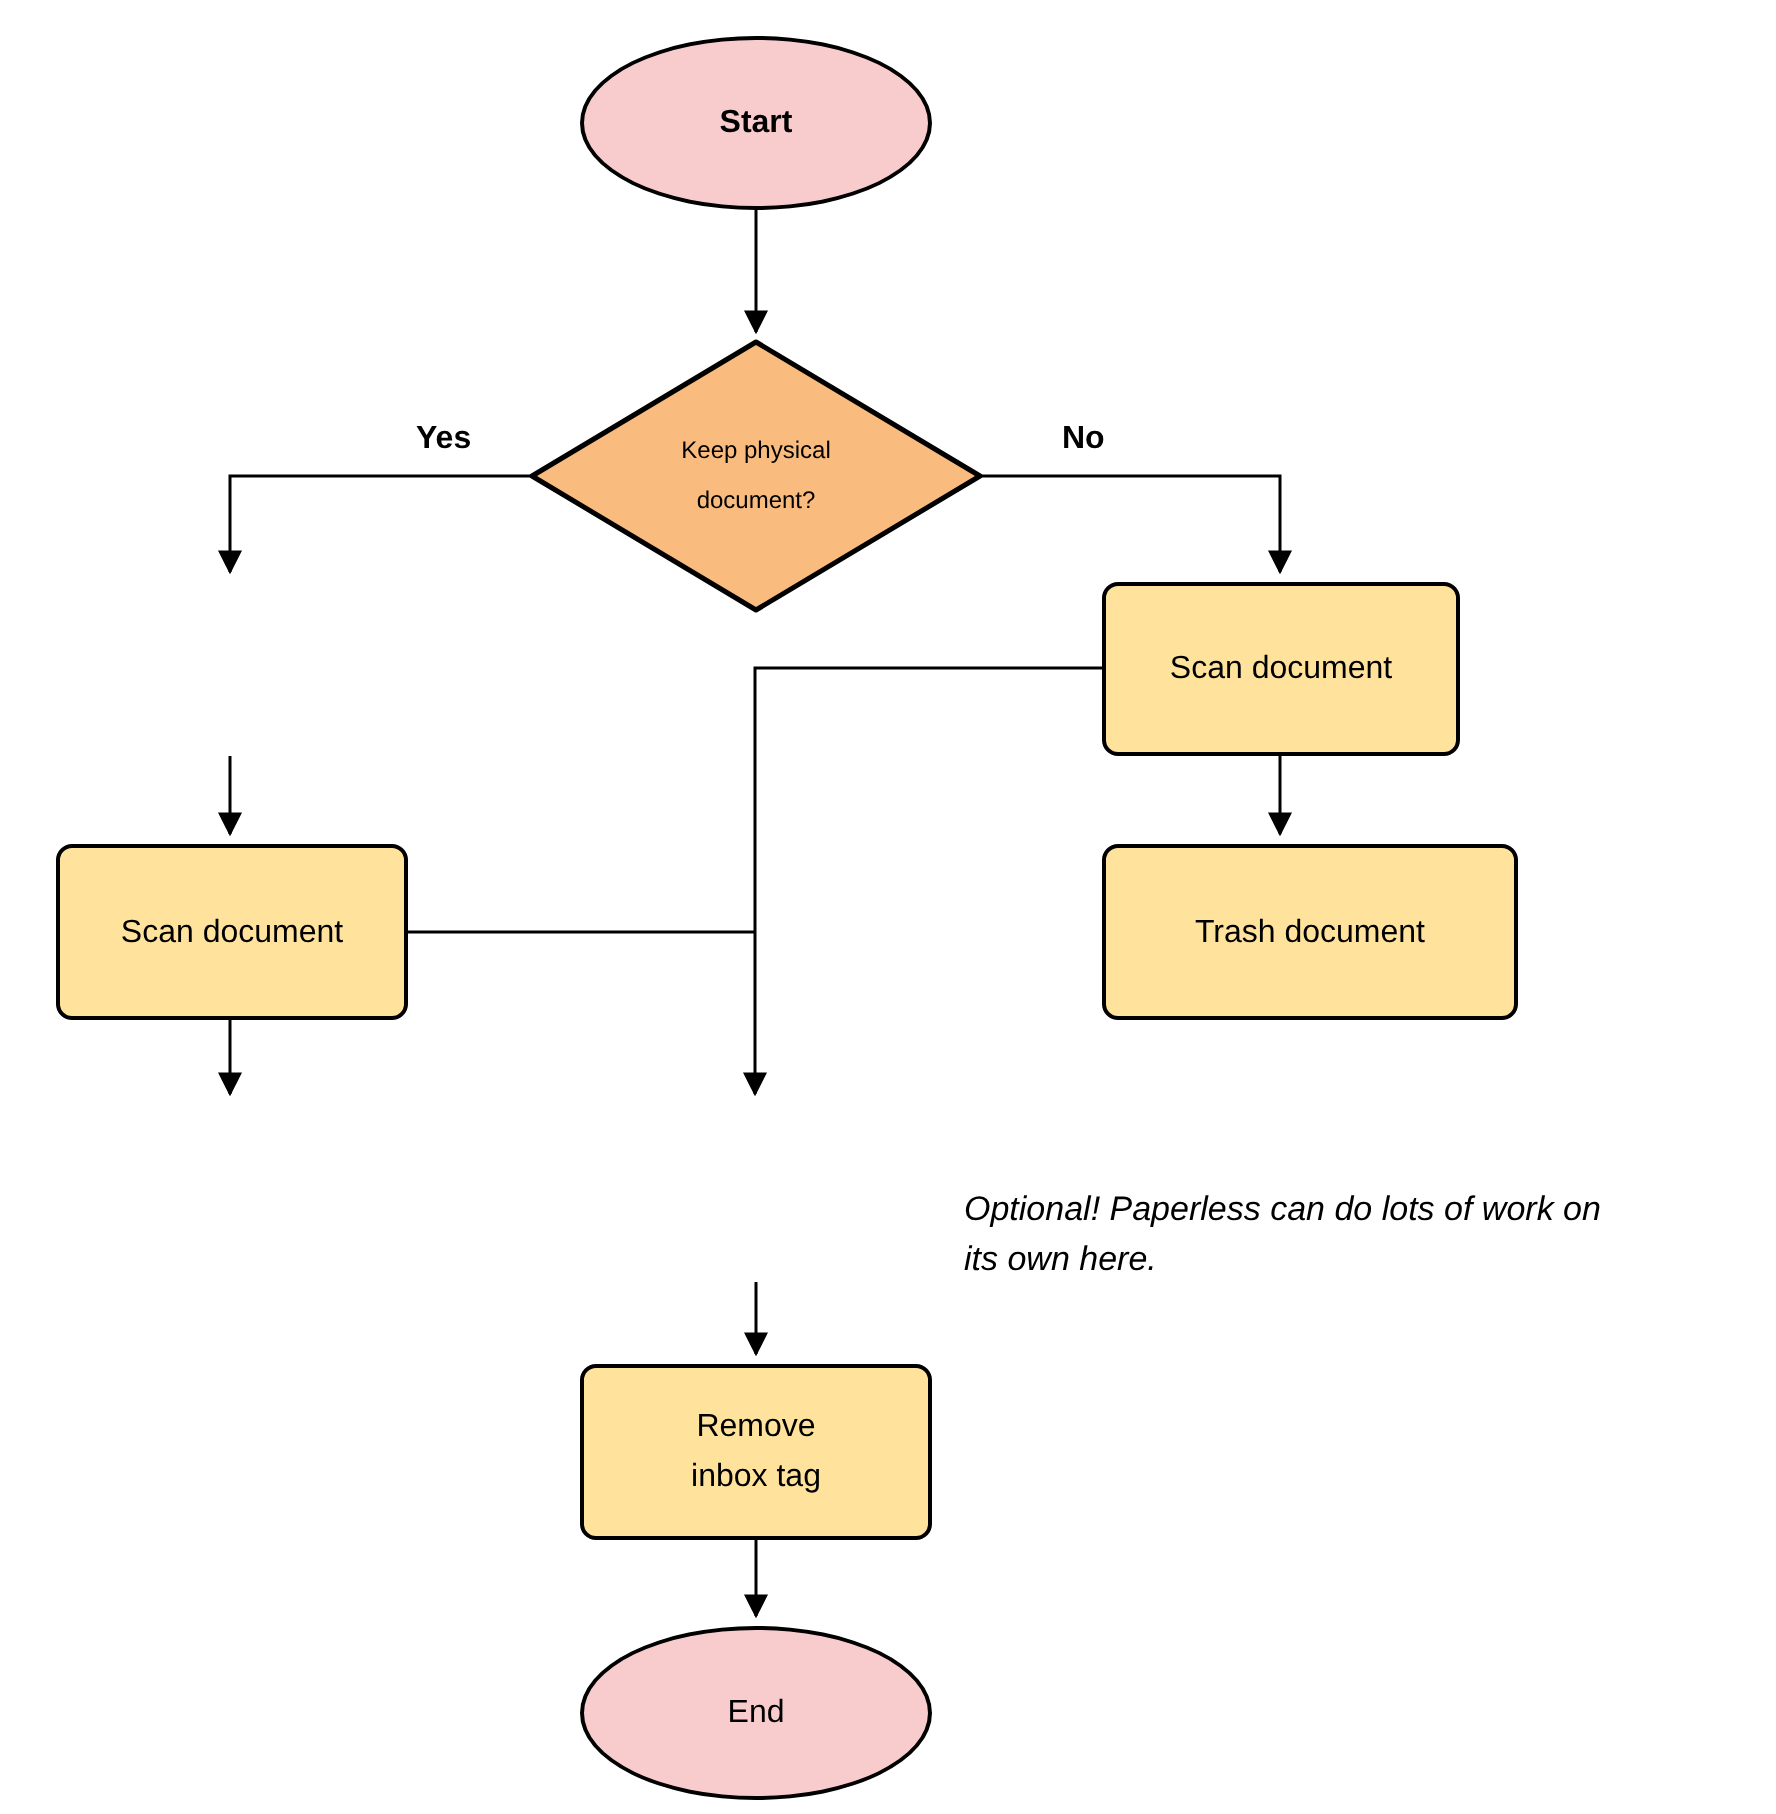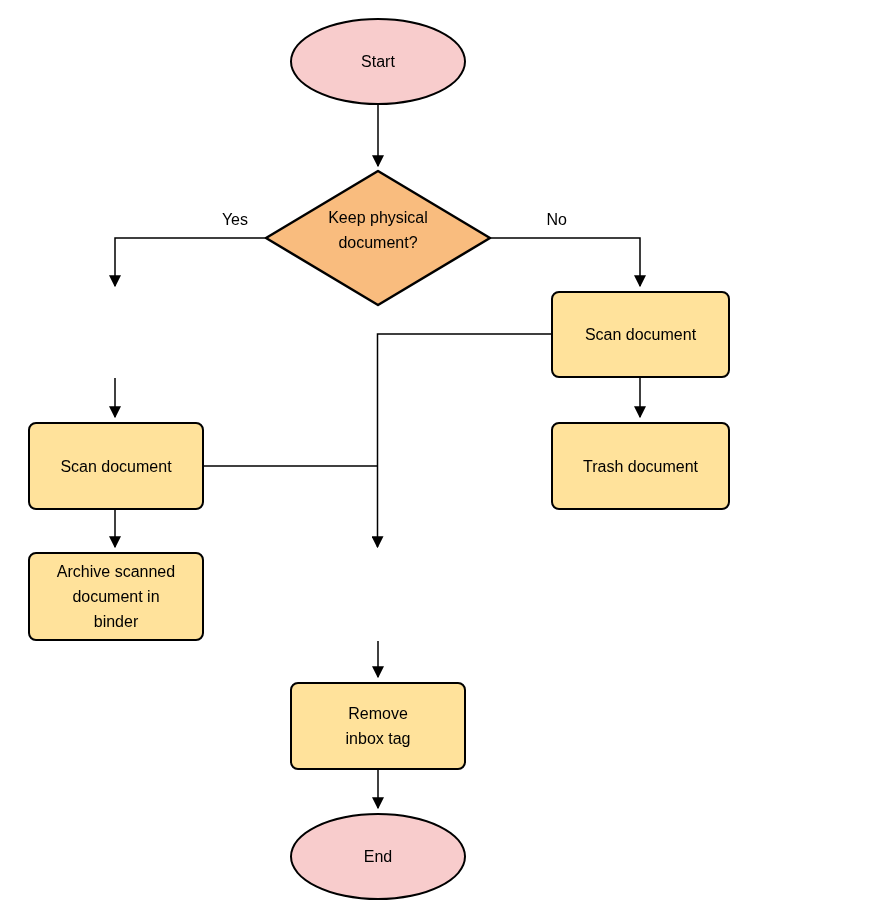--- a/index.html
+++ b/index.html
@@ -52,33 +52,34 @@
     border-radius: 50%;
   }
   .process {
     background: var(--process-fill, #FFE29B);
     border: 2.5px solid var(--stroke, #000000);
     border-radius: 8px;
   }
   .decision-label {
     position: absolute;
     display: flex;
-    align-items: flex-start;
+    align-items: center;
     justify-content: center;
     text-align: center;
-    font-size: 16px;
+    font-size: 12px;
     line-height: 25px;
     color: #000000;
   }
   .decision-label span { white-space: pre-line; }
   .edge-label {
     position: absolute;
     font-size: 16px;
     color: #000000;
-    text-align: right;
+    text-align: left;
+    font-weight: bold;
   }
   .annotation {
     position: absolute;
     font-size: 17px;
     font-style: italic;
     line-height: 25px;
     color: #000000;
     white-space: pre-line;
   }
 </style>
@@ -101,52 +102,49 @@
     <path class="edge" d="M 115 510 V 547" marker-end="url(#arrow)"></path>
     <path class="edge" d="M 203 466 H 377.5"></path>
     <path class="edge" d="M 551 334 H 377.5 V 547" marker-end="url(#arrow)"></path>
     <path class="edge" d="M 640 378 V 417" marker-end="url(#arrow)"></path>
     <path class="edge" d="M 378 641 V 677" marker-end="url(#arrow)"></path>
     <path class="edge" d="M 378 770 V 808" marker-end="url(#arrow)"></path>
 
     <polygon class="diamond" points="378,171 490,238 378,305 266,238"></polygon>
   </svg>
 
-  <div class="node terminal" style="left:290px; top:18px; width:176px; height:87px;">
+  <div class="node terminal" style="left:290px; top:18px; width:176px; height:87px;font-weight:bold;">
     <span>Start</span>
   </div>
 
   <div class="decision-label" style="left:290px; top:205px; width:176px; height:66px;">
     <span>Keep physical
 document?</span>
   </div>
 
   <span class="edge-label" style="left:208px; top:211px; width:40px;">Yes</span>
   <span class="edge-label" style="left:531px; top:211px; width:36px;">No</span>
 
 
   <div class="node process" style="left:551px; top:291px; width:179px; height:87px;">
     <span>Scan document</span>
   </div>
 
   <div class="node process" style="left:28px; top:422px; width:176px; height:88px;">
     <span>Scan document</span>
   </div>
 
-  <div class="node process" style="left:551px; top:422px; width:179px; height:88px;">
+  <div class="node process" style="left:551px; top:422px; width:208px; height:88px;">
     <span>Trash document</span>
   </div>
 
-  <div class="node process" style="left:28px; top:552px; width:176px; height:89px;">
-    <span>Archive scanned
-document in
-binder</span>
-  </div>
 
 
+  <div class="annotation" style="left:482px; top:592px; width:400px;">Optional! Paperless can do lots of work on
+its own here.</div>
 
   <div class="node terminal" style="left:290px; top:813px; width:176px; height:87px;">
     <span>End</span>
   </div>
 
   <div class="node process" style="left:290px; top:682px; width:176px; height:88px;">
     <span>Remove
 inbox tag</span>
   </div>
 

